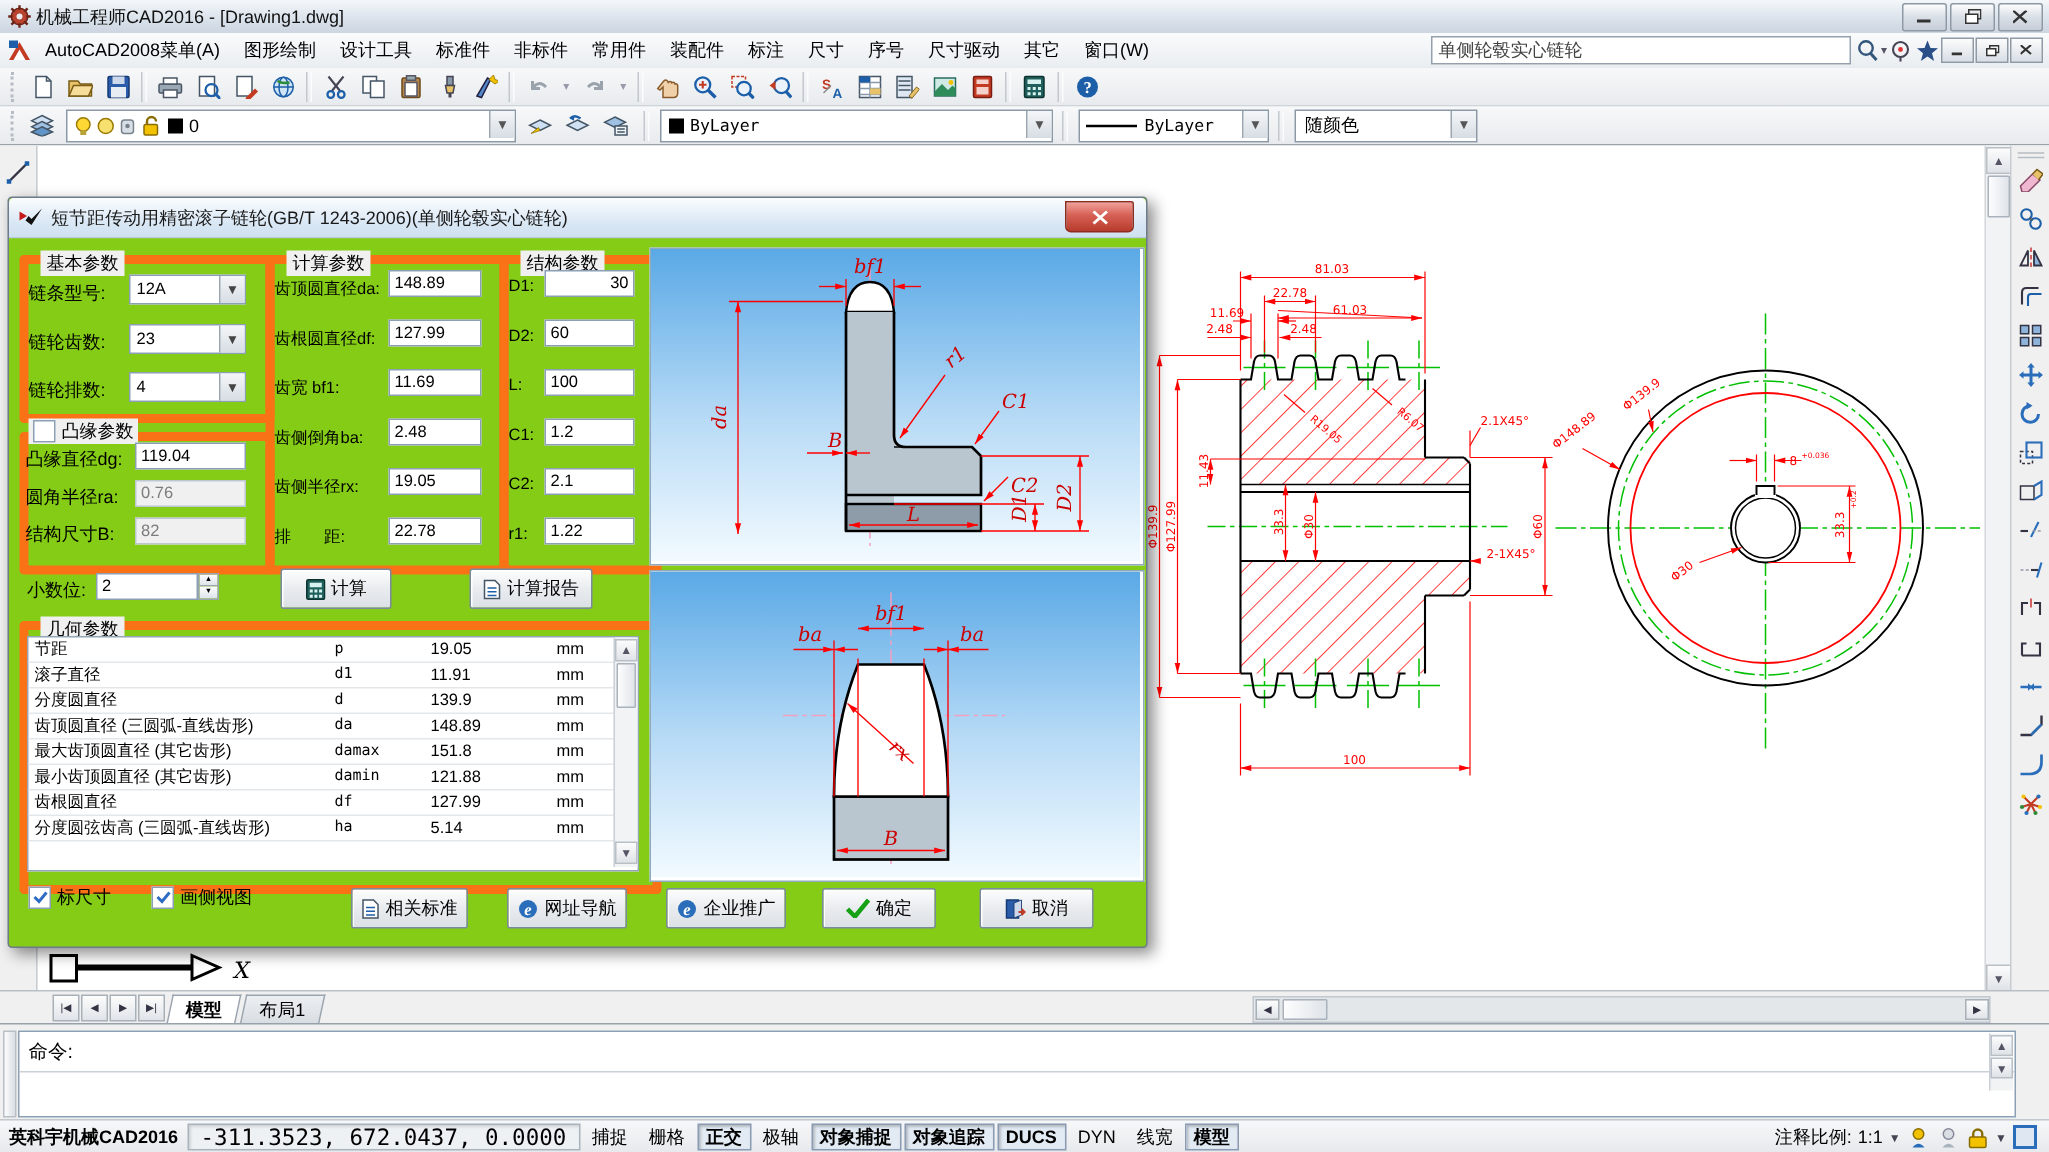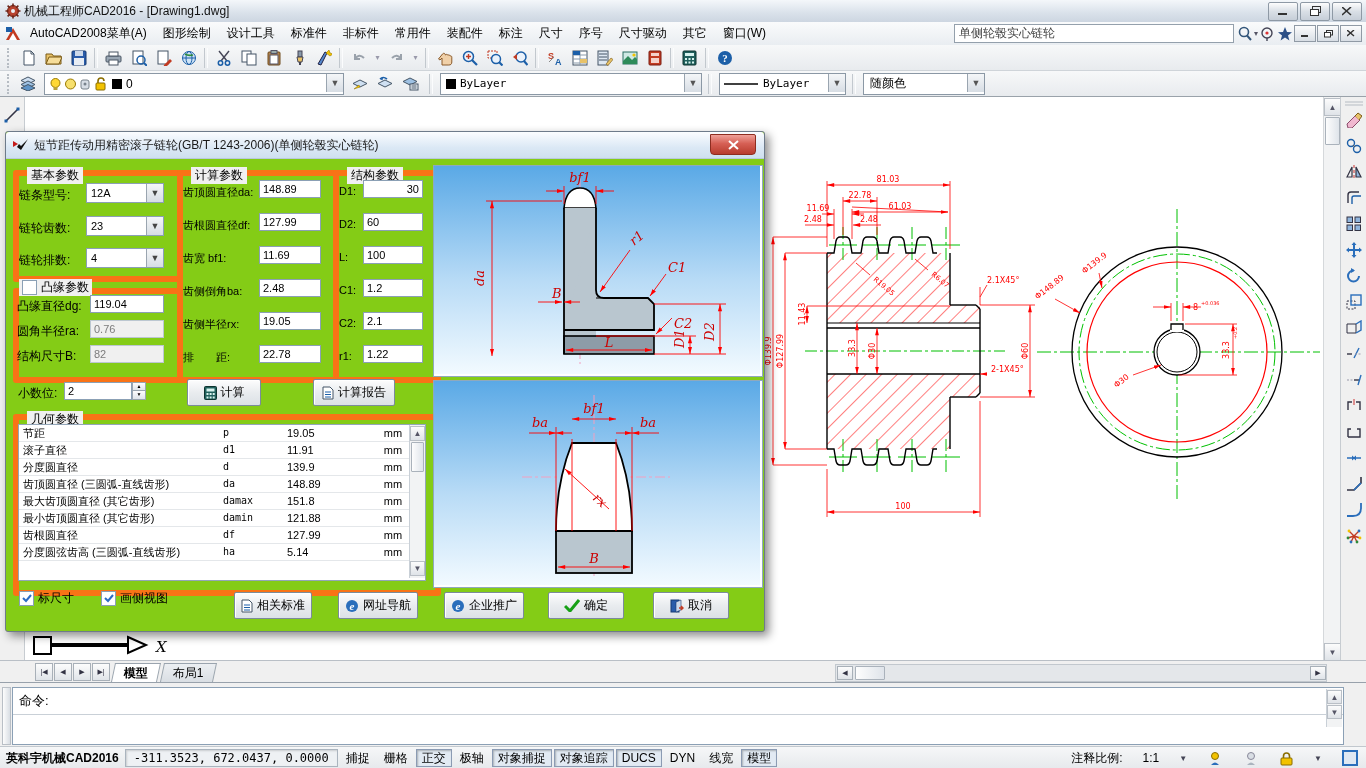--- a/index.html
+++ b/index.html
@@ -45,35 +45,35 @@
   .dbtn{position:absolute;border:1px solid #7b8b9b;border-radius:2px;background:linear-gradient(#fdfdfd,#e9ecef 50%,#dce1e6);display:flex;align-items:center;justify-content:center;gap:4px;font-size:12px;color:#000;box-shadow:1px 1px 0 #fff inset;}
   .chk{position:absolute;display:flex;align-items:center;gap:4px;}
   .chkbox{width:13px;height:13px;border:1px solid #8ba0b5;background:#fff;display:flex;align-items:center;justify-content:center;}
   .preview{position:absolute;border:1px solid #8fa9bd;background:#fff;}
   
   #geomtable{position:absolute;left:12px;top:292px;width:406px;height:155px;border:1px solid #93a6b8;background:#fff;}
   .trow{display:flex;height:16px;line-height:16px;font-size:11px;border-bottom:1px solid #e4e7ea;color:#000;}
   .trow .c0{width:198px;padding-left:4px;overflow:hidden;white-space:nowrap;}
   .trow .c1{width:62px;padding-left:2px;font-family:"DejaVu Sans Mono",monospace;font-size:10px;}
   .trow .c2{width:82px;padding-left:2px;}
-  .trow .c3{width:44px;padding-left:2px;text-align:center;}
+  .trow .c3{width:44px;padding-left:2px;}
   #thead{display:flex;height:21px;line-height:21px;font-size:12px;background:linear-gradient(#fcfcfc,#e8ebee);border-bottom:1px solid #aab6c1;color:#000;}
   #thead div{border-right:1px solid #cdd5dc;padding-left:4px;box-sizing:border-box;}
   
   #tabsrow{left:0;top:660px;width:1366px;height:22px;background:#f0f0f0;border-top:1px solid #b9bfc6;display:flex;align-items:center;}
   .navbtn{width:16px;height:16px;border:1px solid #a8b0b8;background:linear-gradient(#fcfcfc,#e0e4e9);display:flex;align-items:center;justify-content:center;font-size:7px;color:#334;margin-left:1px;}
   .tab{height:18px;padding:0 10px;border:1px solid #9aa4ae;border-bottom:none;display:flex;align-items:center;font-size:12px;transform:skewX(-12deg);margin-left:3px;background:linear-gradient(#eceff2,#d9dee3);}
   .tab span{transform:skewX(12deg);}
   .tab.active{background:#fff;font-weight:bold;}
   #cmdwin{left:0;top:682px;width:1366px;height:64px;background:#f0f0f0;border-top:1px solid #98a1ab;}
   #cmdinner{position:absolute;left:12px;top:4px;width:1330px;height:56px;background:#fff;border:1px solid #8ba0b5;font-size:13px;color:#000;}
   #statusbar{left:0;top:746px;width:1366px;height:22px;background:linear-gradient(#f6f7f8,#e6e9ec);border-top:1px solid #c2c8ce;display:flex;align-items:center;font-size:12px;}
-  .coordbox{height:16px;line-height:16px;border:1px solid #aab4be;box-shadow:inset 1px 1px 2px rgba(0,0,0,.15);padding:0 8px;margin-left:6px;background:#eef1f4;font-family:"DejaVu Sans Mono",monospace;font-size:12px;}
+  .coordbox{height:16px;line-height:16px;border:1px solid #aab4be;box-shadow:inset 1px 1px 2px rgba(0,0,0,.15);padding:0 8px;margin-left:6px;background:#eef1f4;font-family:"DejaVu Sans Mono",monospace;font-size:15px;}
   .toggle{height:16px;line-height:16px;padding:0 5px;margin-left:2px;border:1px solid transparent;color:#000;}
-  .toggle.pressed{border:1px solid #8b9bb3;background:#e2eaf3;box-shadow:inset 1px 1px 2px rgba(0,0,0,.25);}
+  .toggle.pressed{border:1px solid #8b9bb3;background:#e2eaf3;box-shadow:inset 1px 1px 2px rgba(0,0,0,.25);font-weight:bold;}
   svg{display:block;}
 </style>
 </head>
 <body>
 
 <div id="titlebar" class="abs">
   <svg class="abs" style="left:5px;top:3px" width="16" height="16" viewBox="0 0 16 16">
       <circle cx="8" cy="8" r="5.5" fill="#b8432f" stroke="#6c2417"></circle>
       <circle cx="8" cy="8" r="2" fill="#e9eef3"></circle>
       <path d="M8 0.5v3M8 12.5v3M0.5 8h3M12.5 8h3M2.6 2.6l2.2 2.2M11.2 11.2l2.2 2.2M13.4 2.6l-2.2 2.2M4.8 11.2l-2.2 2.2" stroke="#6c2417" stroke-width="1.6"></path>
@@ -1069,21 +1069,21 @@
   <span class="toggle">捕捉</span>
   <span class="toggle">栅格</span>
   <span class="toggle pressed">正交</span>
   <span class="toggle">极轴</span>
   <span class="toggle pressed">对象捕捉</span>
   <span class="toggle pressed">对象追踪</span>
   <span class="toggle pressed">DUCS</span>
   <span class="toggle">DYN</span>
   <span class="toggle">线宽</span>
   <span class="toggle pressed">模型</span>
-  <div style="margin-left:auto;display:flex;align-items:center;margin-right:8px;gap:20px">
+  <div style="margin-left:auto;display:flex;align-items:center;margin-right:8px;gap:4px">
     <span>注释比例:</span>
     <span>1:1</span>
     <span style="font-size:8px;color:#445">▼</span>
     <svg width="16" height="15">
         <circle cx="8" cy="5" r="3.5" fill="#f2c200" stroke="#8a6d00"></circle>
         <path d="M4 14 q4 -5 8 0" fill="#2a6ebb"></path>
       </svg>
     <svg width="16" height="15">
         <circle cx="8" cy="5" r="3.5" fill="#d9dee4" stroke="#889"></circle>
         <path d="M4 14 q4 -5 8 0" fill="#aab4be"></path>

